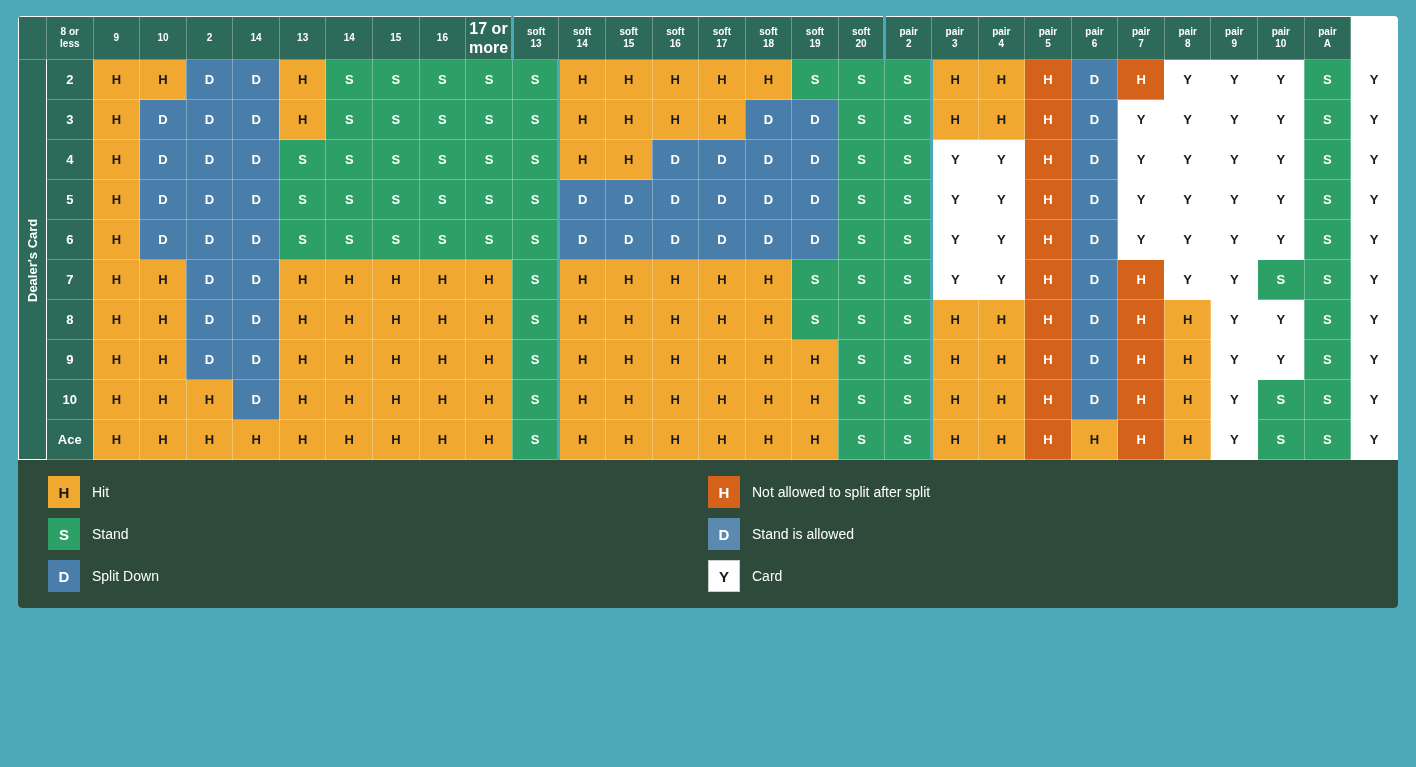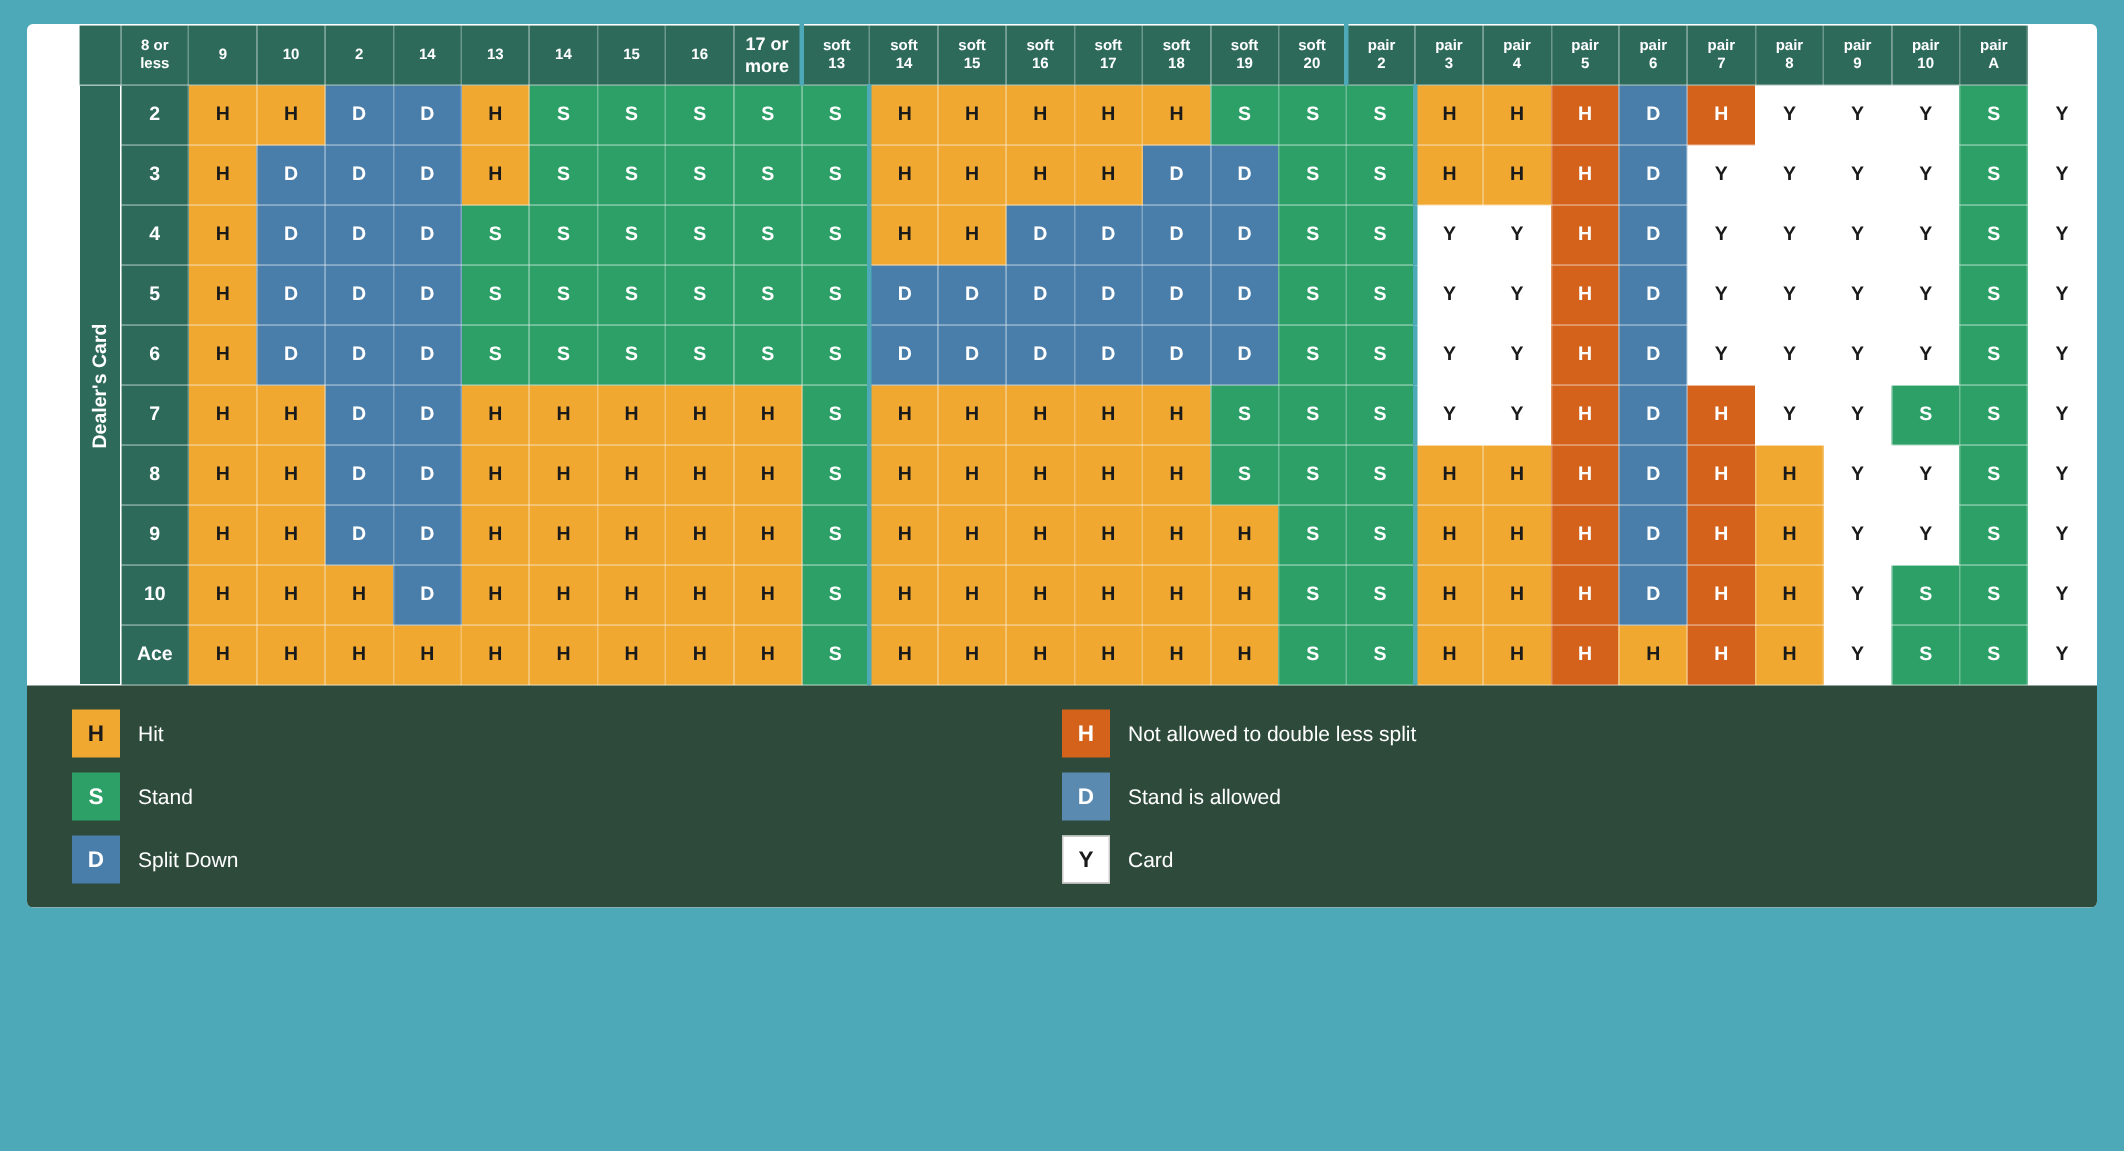--- a/index.html
+++ b/index.html
@@ -21,21 +21,20 @@
       letter-spacing: 0.5px;
     }
     .main-container {
       background: white;
       border-radius: 4px;
       overflow: hidden;
       width: 1380px;
     }
     .table-wrapper {
       overflow: hidden;
-      padding-left: 34px;
     }
     table.chart {
       border-collapse: collapse;
       width: 100%;
       table-layout: fixed;
     }
     table.chart th, table.chart td {
       border: 1px solid rgba(255,255,255,0.3);
       text-align: center;
       font-size: 13px;
@@ -133,21 +132,21 @@
             <th class="header-top" style="width: 28px; font-size: 11px;"></th>
             <th class="header-top" style="font-size: 10px; line-height: 1.2;">8 or<br>less</th>
             <th class="header-top" style="font-size: 10px; line-height: 1.2;">9</th>
             <th class="header-top" style="font-size: 10px; line-height: 1.2;">10</th>
             <th class="header-top" style="font-size: 10px; line-height: 1.2;">2</th>
             <th class="header-top" style="font-size: 10px; line-height: 1.2;">14</th>
             <th class="header-top" style="font-size: 10px; line-height: 1.2;">13</th>
             <th class="header-top" style="font-size: 10px; line-height: 1.2;">14</th>
             <th class="header-top" style="font-size: 10px; line-height: 1.2;">15</th>
             <th class="header-top" style="font-size: 10px; line-height: 1.2;">16</th>
-            <th class="header-top" style="font-size: 12px; line-height: 1.2;">17 or<br>more</th>
+            <th class="header-top" style="font-size: 16px; line-height: 1.2;">17 or<br>more</th>
             <th class="header-top section-border-left" style="font-size: 10px; line-height: 1.2;">soft<br>13</th>
             <th class="header-top" style="font-size: 10px; line-height: 1.2;">soft<br>14</th>
             <th class="header-top" style="font-size: 10px; line-height: 1.2;">soft<br>15</th>
             <th class="header-top" style="font-size: 10px; line-height: 1.2;">soft<br>16</th>
             <th class="header-top" style="font-size: 10px; line-height: 1.2;">soft<br>17</th>
             <th class="header-top" style="font-size: 10px; line-height: 1.2;">soft<br>18</th>
             <th class="header-top" style="font-size: 10px; line-height: 1.2;">soft<br>19</th>
             <th class="header-top" style="font-size: 10px; line-height: 1.2;">soft<br>20</th>
             <th class="header-top section-border-left" style="font-size: 10px; line-height: 1.2;">pair<br>2</th>
             <th class="header-top" style="font-size: 10px; line-height: 1.2;">pair<br>3</th>
@@ -487,21 +486,21 @@
           <span>Stand</span>
         </div>
         <div class="legend-item">
           <div class="legend-box lb-double">D</div>
           <span>Split Down</span>
         </div>
       </div>
       <div class="legend-col">
         <div class="legend-item">
           <div class="legend-box lb-hit-no-dbl">H</div>
-          <span>Not allowed to double less split</span>
+          <span>Not allowed to split after split</span>
         </div>
         <div class="legend-item">
           <div class="legend-box lb-dbl-allowed">D</div>
           <span>Stand is allowed</span>
         </div>
         <div class="legend-item">
           <div class="legend-box lb-split">Y</div>
           <span>Card</span>
         </div>
       </div>

